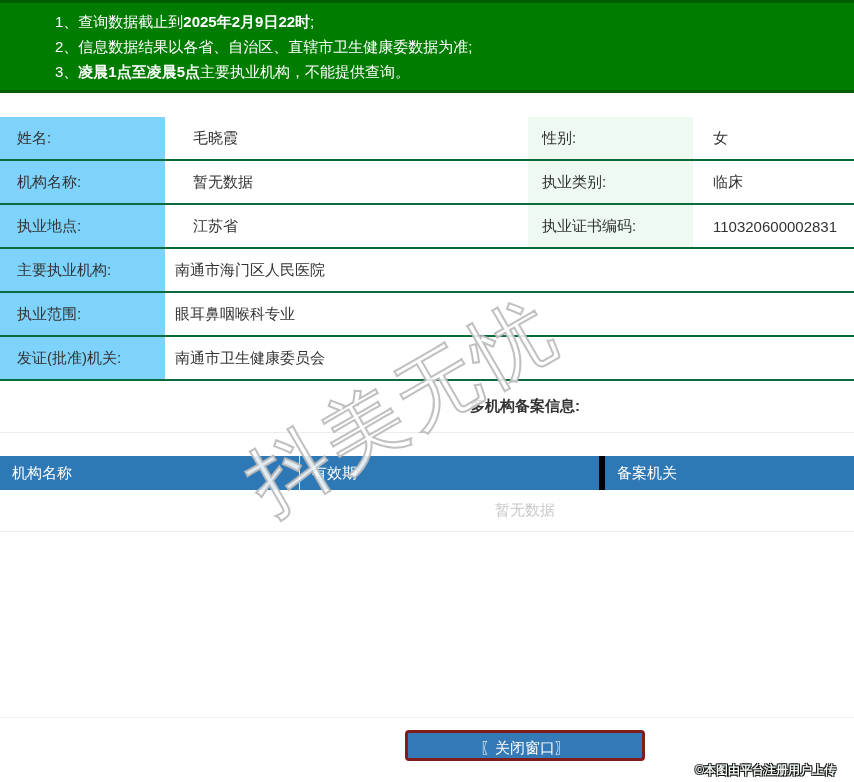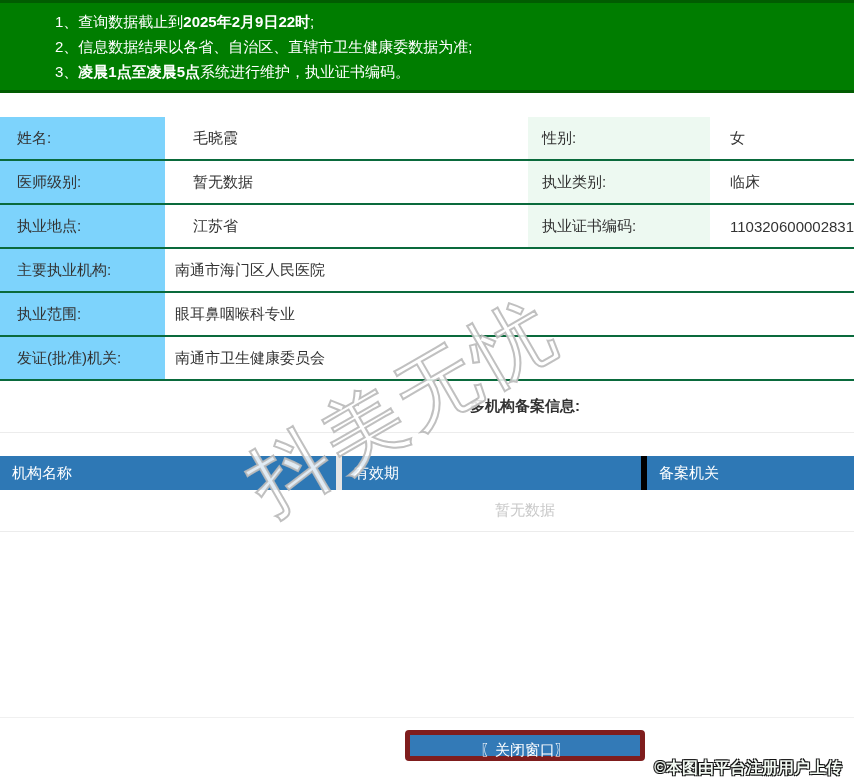--- a/index.html
+++ b/index.html
@@ -30,73 +30,73 @@
   .info-table { margin-top: 24px; width: 1050px; }
   .info-row {
     display: flex; align-items: stretch;
     height: 44px;
     border-bottom: 2px solid #0a6a3c;
     font-size: 15px;
   }
   .cell { display: flex; align-items: center; }
   .cell-label1 { width: 165px; background: #7dd3fc; padding-left: 17px; }
   .cell-value1 { width: 363px; padding-left: 28px; }
-  .cell-label2 { width: 182px; background: #edf9f1; padding-left: 14px; }
+  .cell-label2 { width: 165px; background: #edf9f1; padding-left: 14px; }
   .cell-value2 { flex: 1; padding-left: 20px; }
   .cell-value-wide { flex: 1; padding-left: 10px; }
 
   
   .section-title-row {
     width: 1050px; height: 52px;
     display: flex; align-items: center; justify-content: center;
     border-bottom: 1px solid #ececec;
     font-size: 15px; font-weight: bold;
   }
 
   
   .backup-header {
     margin-top: 23px;
     width: 1050px; height: 34px;
     background: #2e78b5;
     display: flex; align-items: stretch;
     color: #ffffff; font-size: 15px;
   }
   .backup-col { display: flex; align-items: center; padding-left: 12px; }
-  .backup-col-1 { width: 342px; border-right: 6px solid #e5e5e5; }
+  .backup-col-1 { width: 300px; border-right: 1px solid #e5e5e5; }
   .backup-col-2 { width: 305px; border-right: 6px solid #000000; }
   .backup-col-3 { flex: 1; }
   .empty-row {
     width: 1050px; height: 42px;
     display: flex; align-items: center; justify-content: center;
     color: #c9c9c9; font-size: 15px;
     border-bottom: 1px solid #ececec;
   }
   .bottom-spacer {
     width: 1050px; height: 186px;
     border-bottom: 1px solid #f0f0f0;
   }
 
   
   .button-row { width: 1050px; text-align: center; }
   .close-button {
     display: inline-block;
     margin-top: 12px;
     width: 240px; height: 31px; line-height: 29px;
     background: #337ab7;
-    border: 5px solid #7f1d1d;
+    border: 3px solid #7f1d1d;
     border-radius: 4px;
     color: #ffffff; font-size: 15px;
     text-align: center;
     cursor: pointer;
     font-family: "Liberation Sans", "DejaVu Sans", sans-serif;
   }
   .copyright {
     position: absolute;
-    right: 12px; bottom: 3px;
-    font-size: 16px; font-weight: bold;
+    right: 18px; bottom: 3px;
+    font-size: 12px; font-weight: bold;
     color: #f2f9f2;
     text-shadow: -1px -1px 0 #111, 1px -1px 0 #111, -1px 1px 0 #111, 1px 1px 0 #111;
     z-index: 60;
   }
 
   
   .watermark {
     position: absolute;
     left: 230px; top: 341px;
     width: 390px;
@@ -116,35 +116,35 @@
 <div class="content">
 
   <div class="notice-bar">
     <div class="notice-line">
       <span>1、</span><span>查询数据截止到</span><span class="seg-bold">2025年2月9日22时</span><span>;</span>
     </div>
     <div class="notice-line">
       <span>2、</span><span>信息数据结果以各省、自治区、直辖市卫生健康委数据为准;</span><span class="seg-bold"></span><span></span>
     </div>
     <div class="notice-line">
-      <span>3、</span><span></span><span class="seg-bold">凌晨1点至凌晨5点</span><span>系统进行维护，执业证书编码。</span>
+      <span>3、</span><span></span><span class="seg-bold">凌晨1点至凌晨5点</span><span>主要执业机构，不能提供查询。</span>
     </div>
   </div>
 
   <div class="info-table">
 
     <div class="info-row">
       <div class="cell cell-label1">姓名:</div>
       <div class="cell cell-value1">毛晓霞</div>
       <div class="cell cell-label2">性别:</div>
       <div class="cell cell-value2">女</div>
     </div>
 
     <div class="info-row">
-      <div class="cell cell-label1">医师级别:</div>
+      <div class="cell cell-label1">机构名称:</div>
       <div class="cell cell-value1">暂无数据</div>
       <div class="cell cell-label2">执业类别:</div>
       <div class="cell cell-value2">临床</div>
     </div>
 
     <div class="info-row">
       <div class="cell cell-label1">执业地点:</div>
       <div class="cell cell-value1">江苏省</div>
       <div class="cell cell-label2">执业证书编码:</div>
       <div class="cell cell-value2">110320600002831</div>

